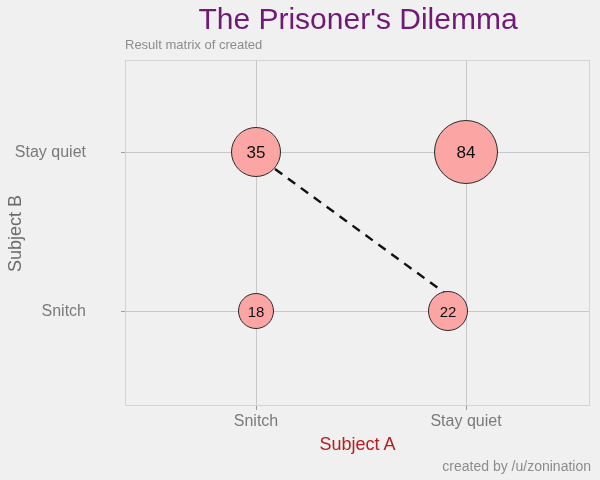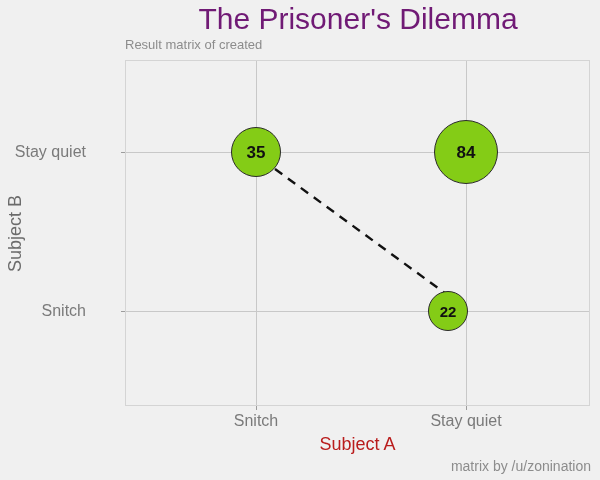--- a/index.html
+++ b/index.html
@@ -74,31 +74,30 @@
   }
   .connector-svg {
     position: absolute;
     left: 0;
     top: 0;
     overflow: visible;
   }
   .bubble {
     position: absolute;
     border-radius: 50%;
-    background: #84cc16;
+    background: #fca5a5;
     border: 1.6px solid #2b2b2b;
     box-sizing: border-box;
     display: flex;
     align-items: center;
     justify-content: center;
     color: #111111;
     font-size: 17px;
     line-height: 1;
     transform: translate(-50%, -50%);
-    font-weight: bold;
   }
   .tick-x {
     position: absolute;
     width: 1px;
     height: 4px;
     background: #9c9c9c;
   }
   .tick-y {
     position: absolute;
     height: 1px;
@@ -167,35 +166,38 @@
     </svg>
 
     <div class="bubble" style="left:130px; top:91px; width:50px; height:50px;">
       <span>35</span>
     </div>
 
     <div class="bubble" style="left:340px; top:91px; width:64px; height:64px;">
       <span>84</span>
     </div>
 
+    <div class="bubble" style="left:130px; top:250px; width:36px; height:36px; font-size:15px;">
+      <span>18</span>
+    </div>
 
     <div class="bubble" style="left:322px; top:250px; width:40px; height:40px; font-size:15px;">
       <span>22</span>
     </div>
   </div>
 
   <div class="tick-x" style="left:256px; top:406px;"></div>
   <div class="tick-x" style="left:466px; top:406px;"></div>
   <div class="tick-y" style="left:121px; top:152px;"></div>
   <div class="tick-y" style="left:121px; top:311px;"></div>
 
   <div class="ticklabel-x" style="left:256px;">Snitch</div>
   <div class="ticklabel-x" style="left:466px;">Stay quiet</div>
 
   <div class="ticklabel-y" style="top:152px;">Stay quiet</div>
   <div class="ticklabel-y" style="top:311px;">Snitch</div>
 
   <div class="axis-title-x">Subject A</div>
   <div class="axis-title-y">Subject B</div>
 
-  <div class="chart-caption">matrix by /u/zonination</div>
+  <div class="chart-caption">created by /u/zonination</div>
 
 </div>
 
 </body></html>

